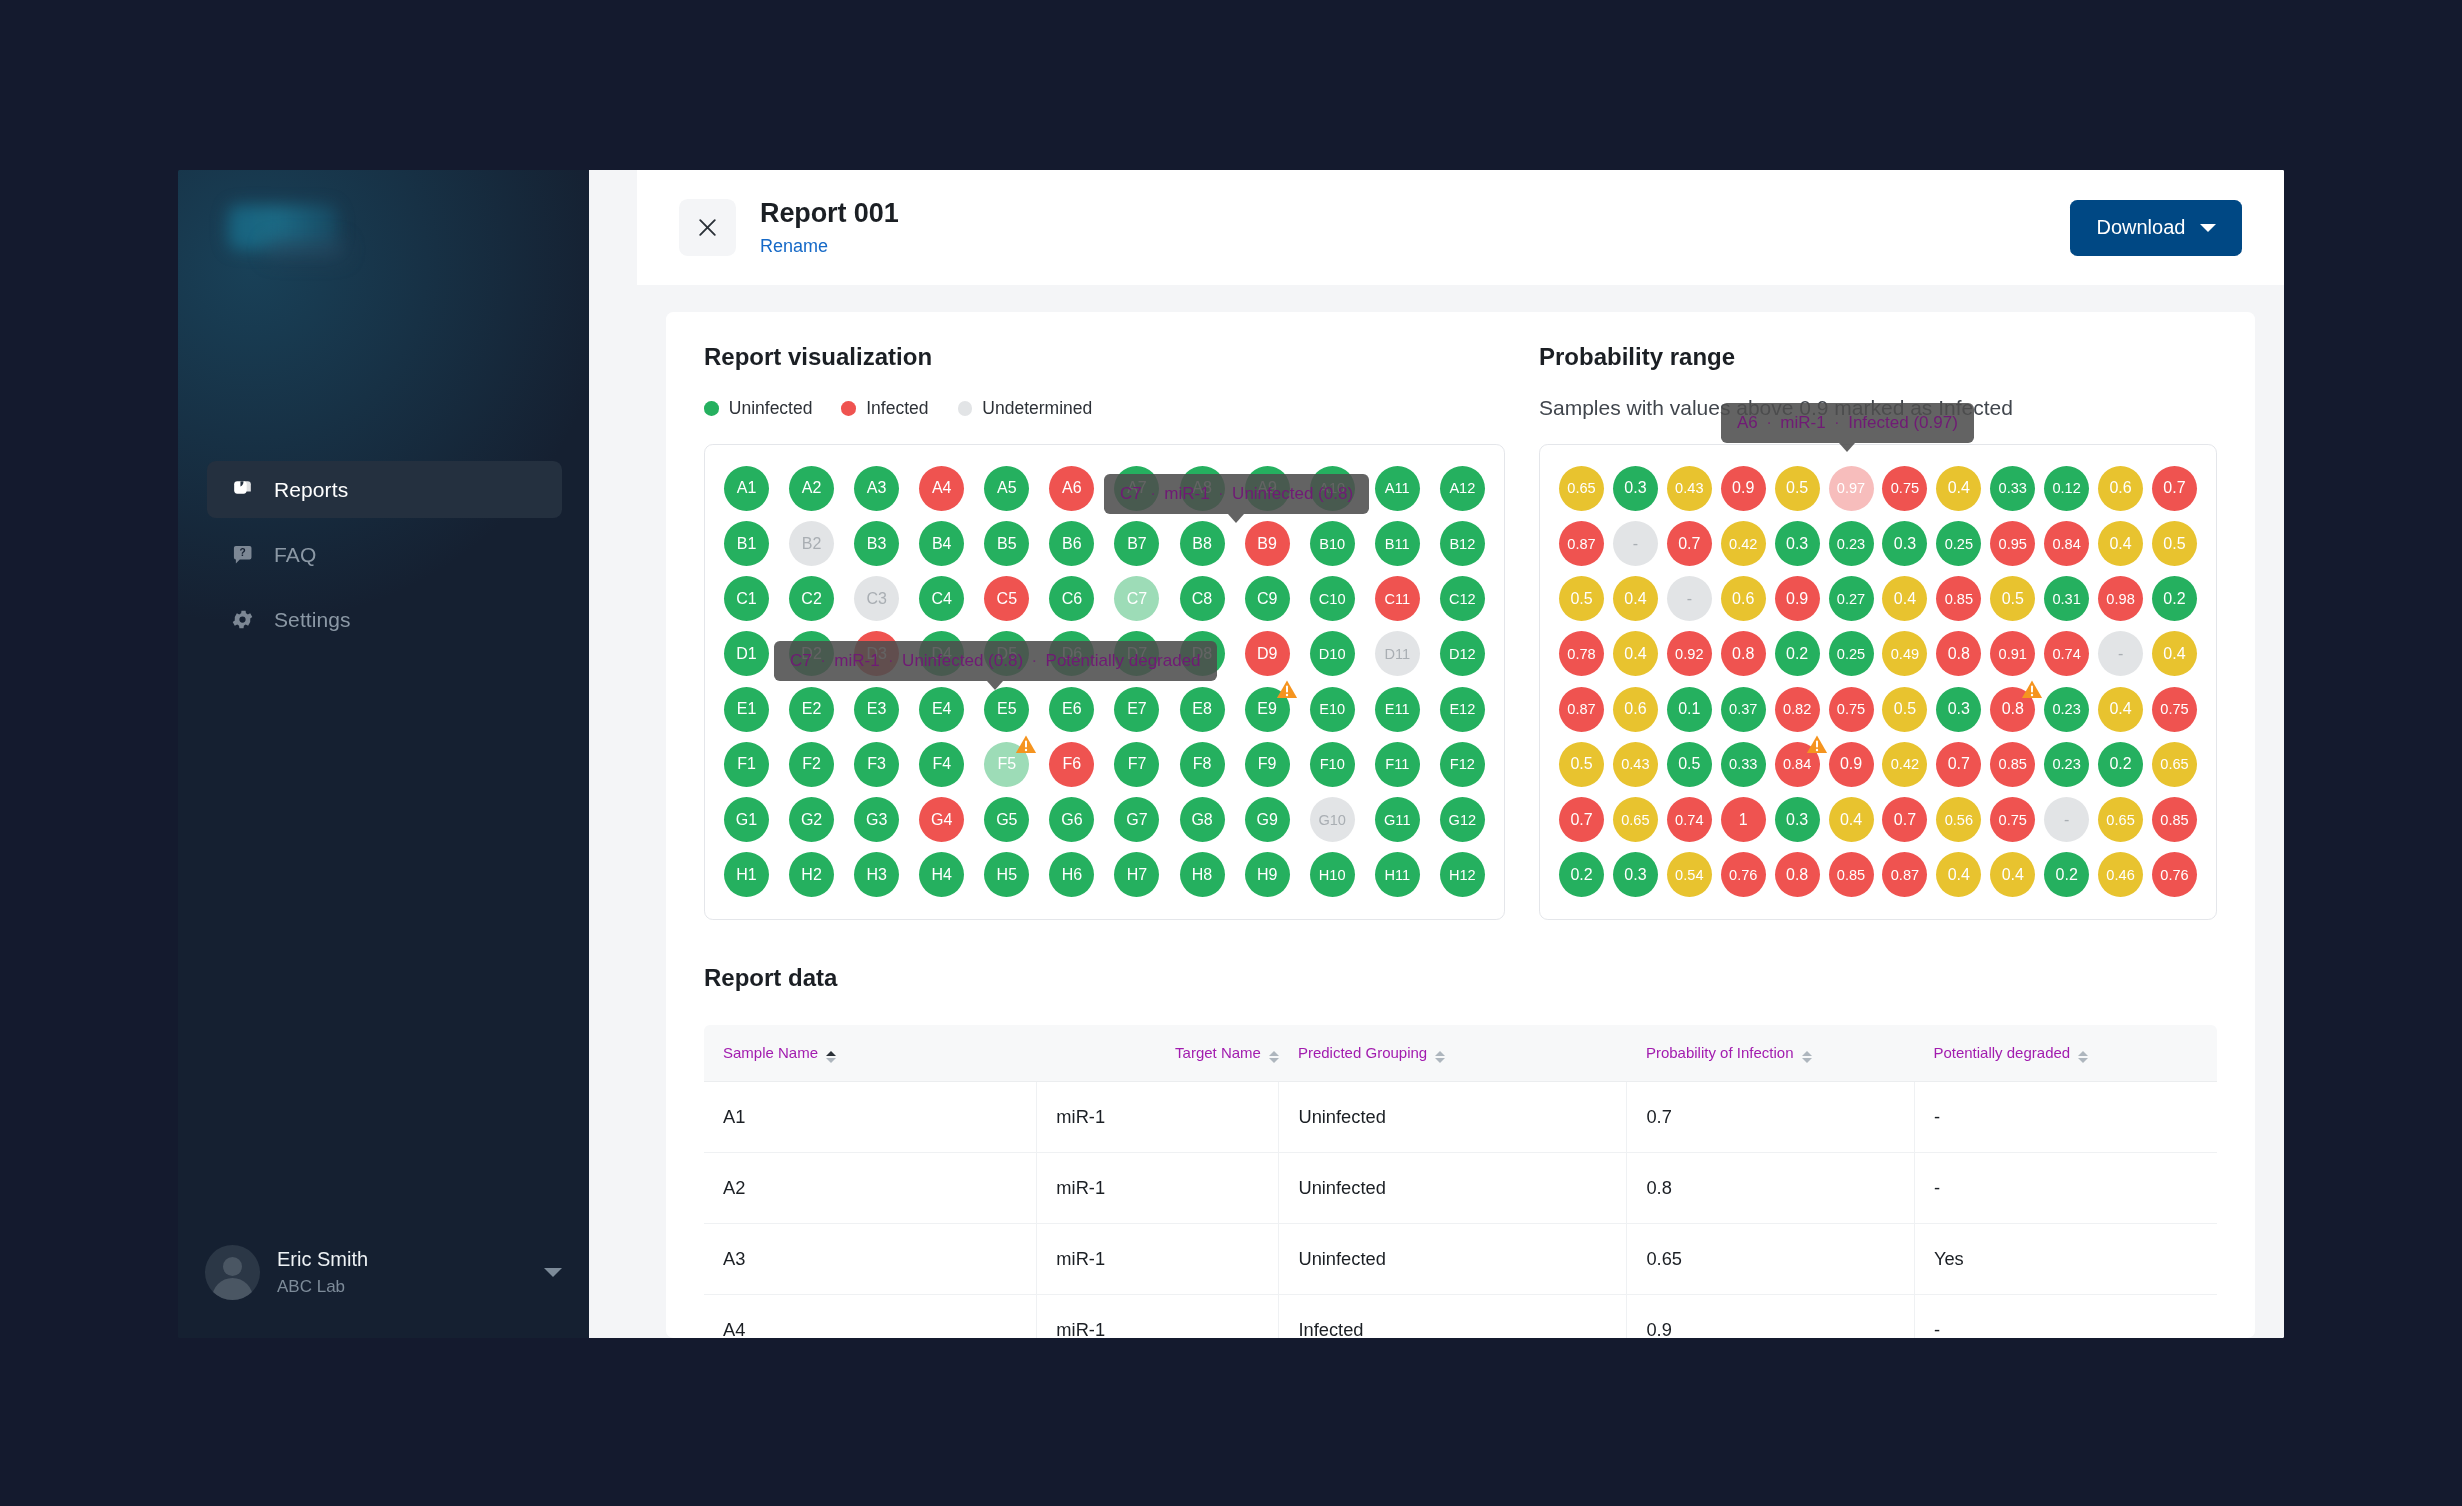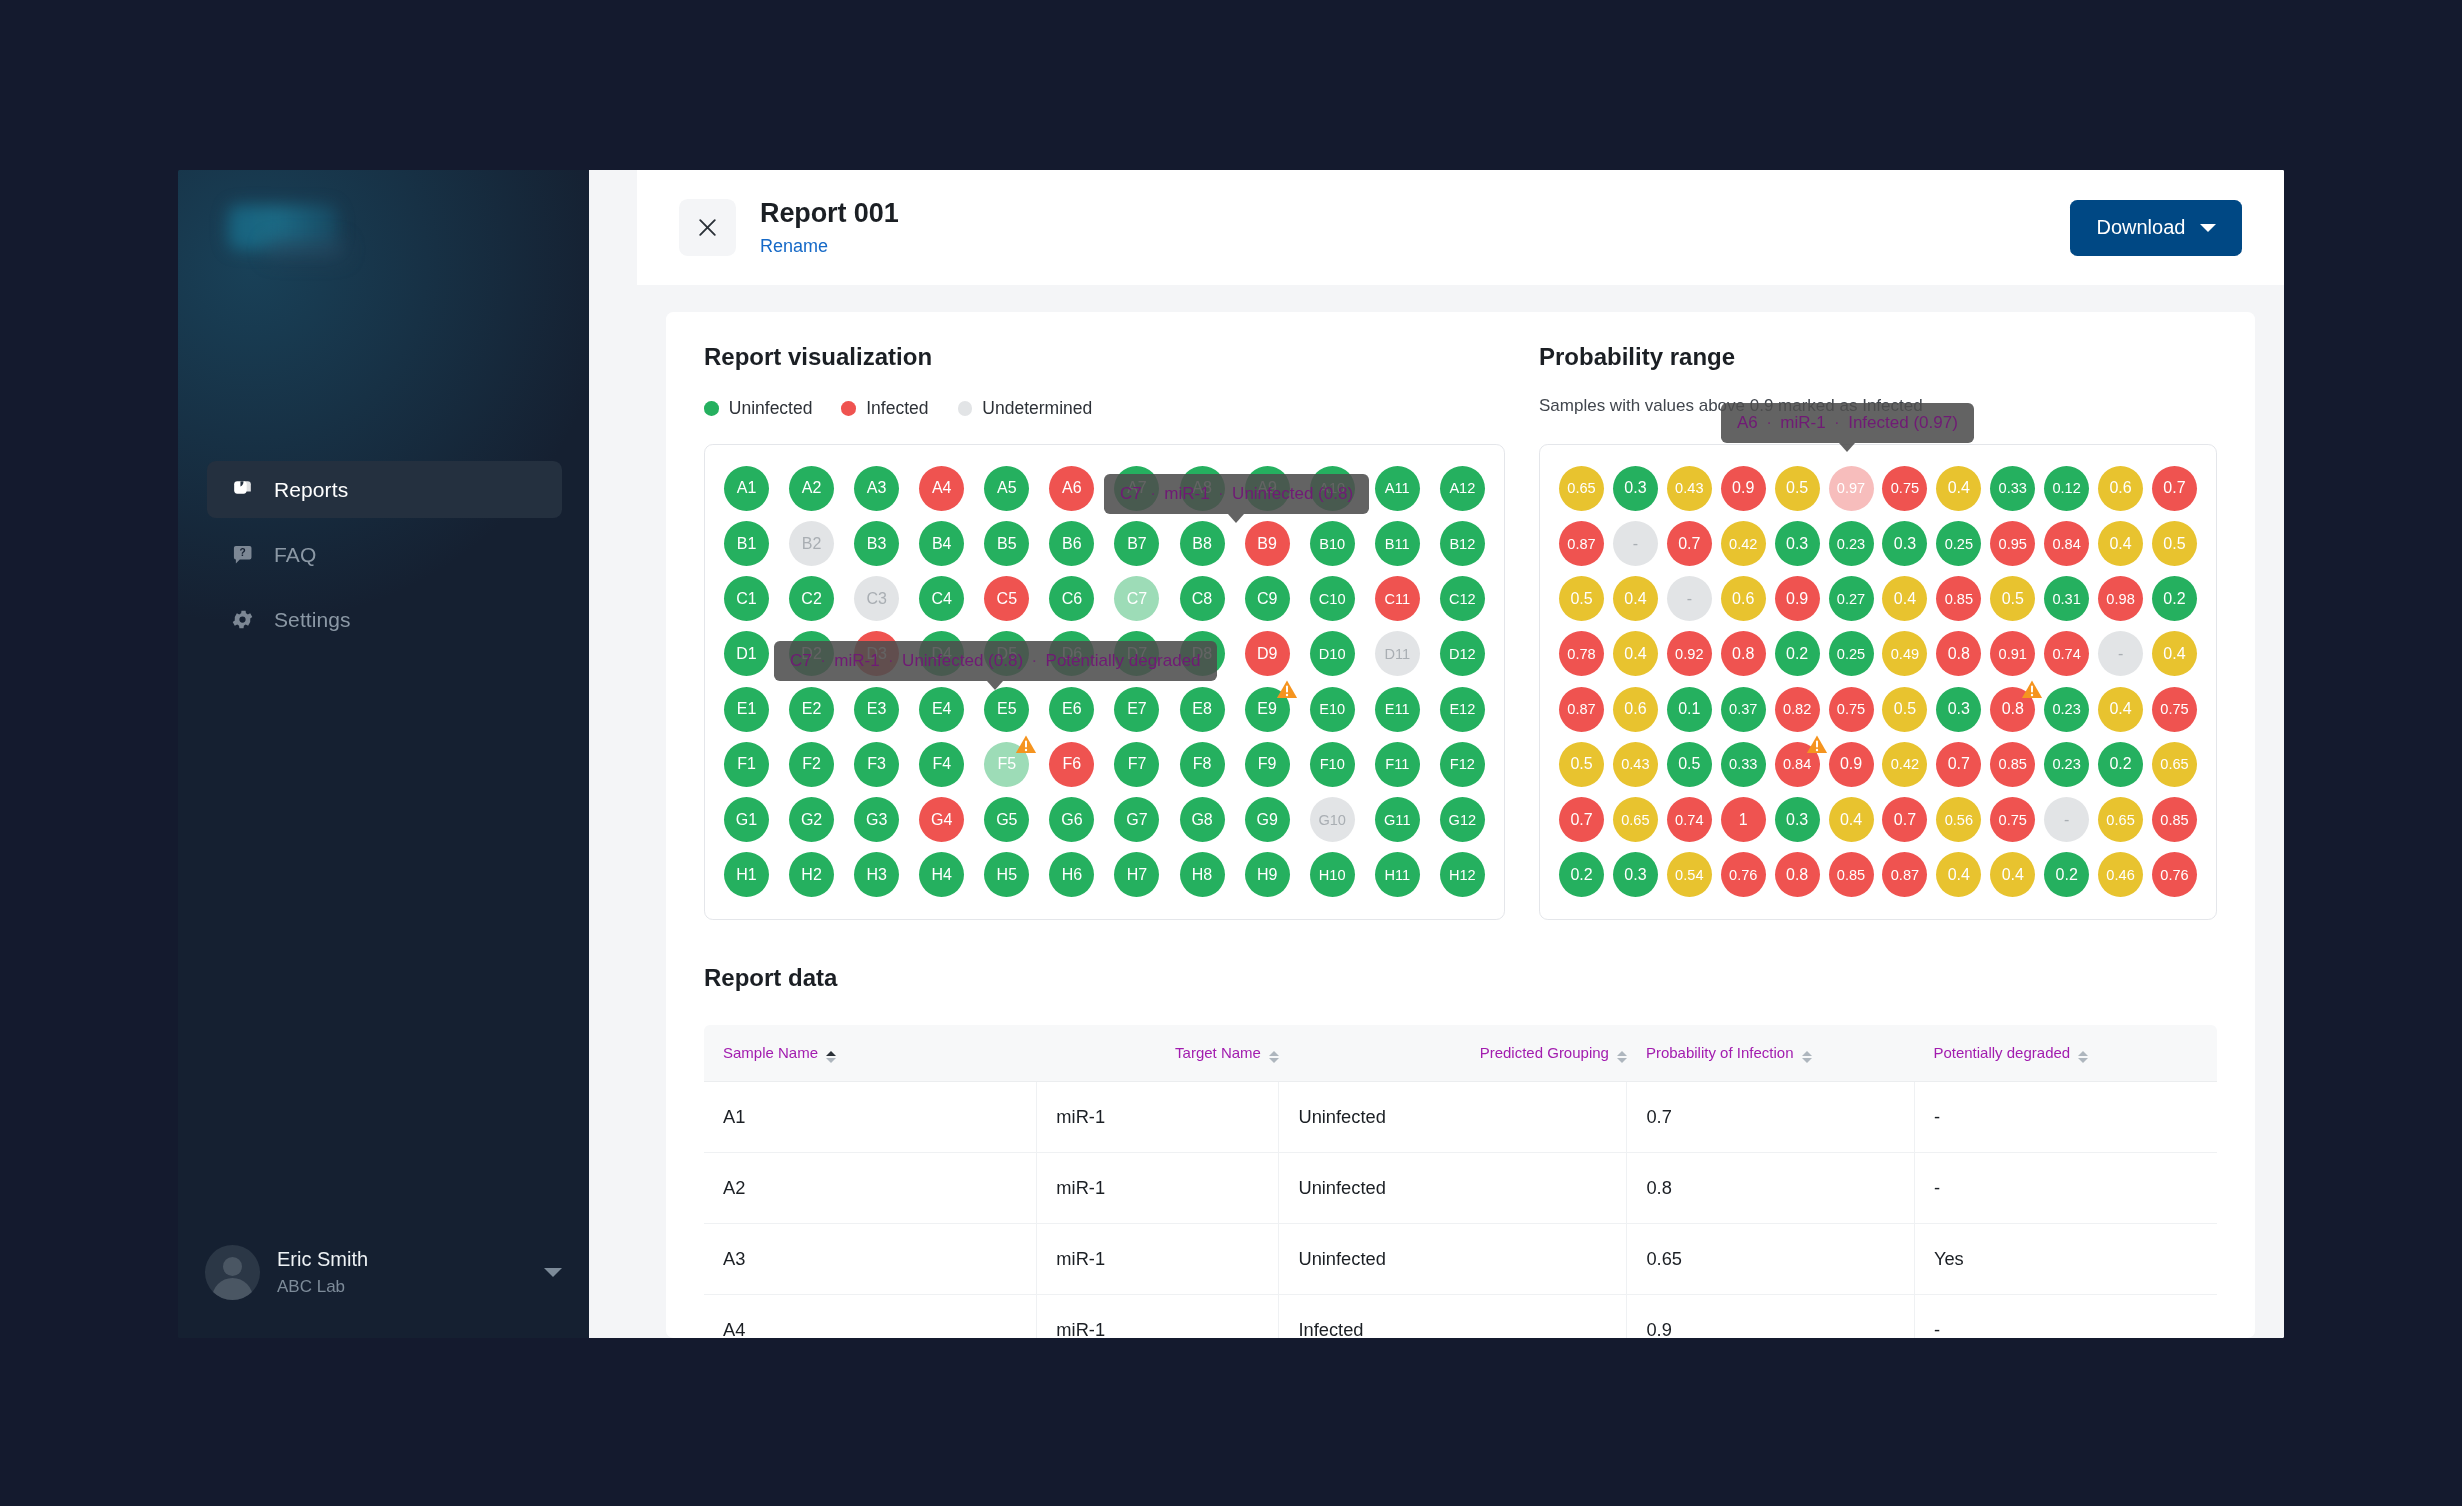--- a/index.html
+++ b/index.html
@@ -116,21 +116,21 @@
     background: #ffffff; border-radius: 7.3px;
     padding: 31px 38px 29px 38px;
     height: 100%;
   }
 
   .panels { display: flex; gap: 34px; }
   .panel-left { width: 801px; flex: 0 0 801px; }
   .panel-right { flex: 1; }
 
   .panel-title { font-size: 24px; font-weight: bold; color: #1b1f24; margin-bottom: 25px; }
-  .panel-sub { font-size: 17px; color: #41464d; height: 25px; }
+  .panel-sub { font-size: 21px; color: #41464d; height: 25px; }
 
   .legend { display: flex; align-items: center; gap: 29px; height: 25px; }
   .legend-item { display: flex; align-items: center; gap: 10.2px; font-size: 17.5px; color: #2d3137; }
   .legend-dot { width: 14.6px; height: 14.6px; border-radius: 50%; }
 
   .plate {
     margin-top: 23.4px;
     border: 0.7px solid #e4e6ea; border-radius: 8.8px;
     padding: 20.5px 19px 22px 19px;
     position: relative;
@@ -970,21 +970,21 @@
             <thead>
               <tr id="thead-row">
                   <th style="width: 22%;"><span>Sample Name</span><span class="sort active">
                       <i class="up"></i>
                       <i class="down"></i>
                     </span></th>
                   <th style="width: 16%; text-align: right;"><span>Target Name</span><span class="sort">
                       <i class="up"></i>
                       <i class="down"></i>
                     </span></th>
-                  <th style="width: 23%; text-align: right;"><span>Predicted Grouping</span><span class="sort">
+                  <th style="width: 23%;"><span>Predicted Grouping</span><span class="sort">
                       <i class="up"></i>
                       <i class="down"></i>
                     </span></th>
                   <th style="width: 19%;"><span>Probability of Infection</span><span class="sort">
                       <i class="up"></i>
                       <i class="down"></i>
                     </span></th>
                   <th style="width: 20%;"><span>Potentially degraded</span><span class="sort">
                       <i class="up"></i>
                       <i class="down"></i>

